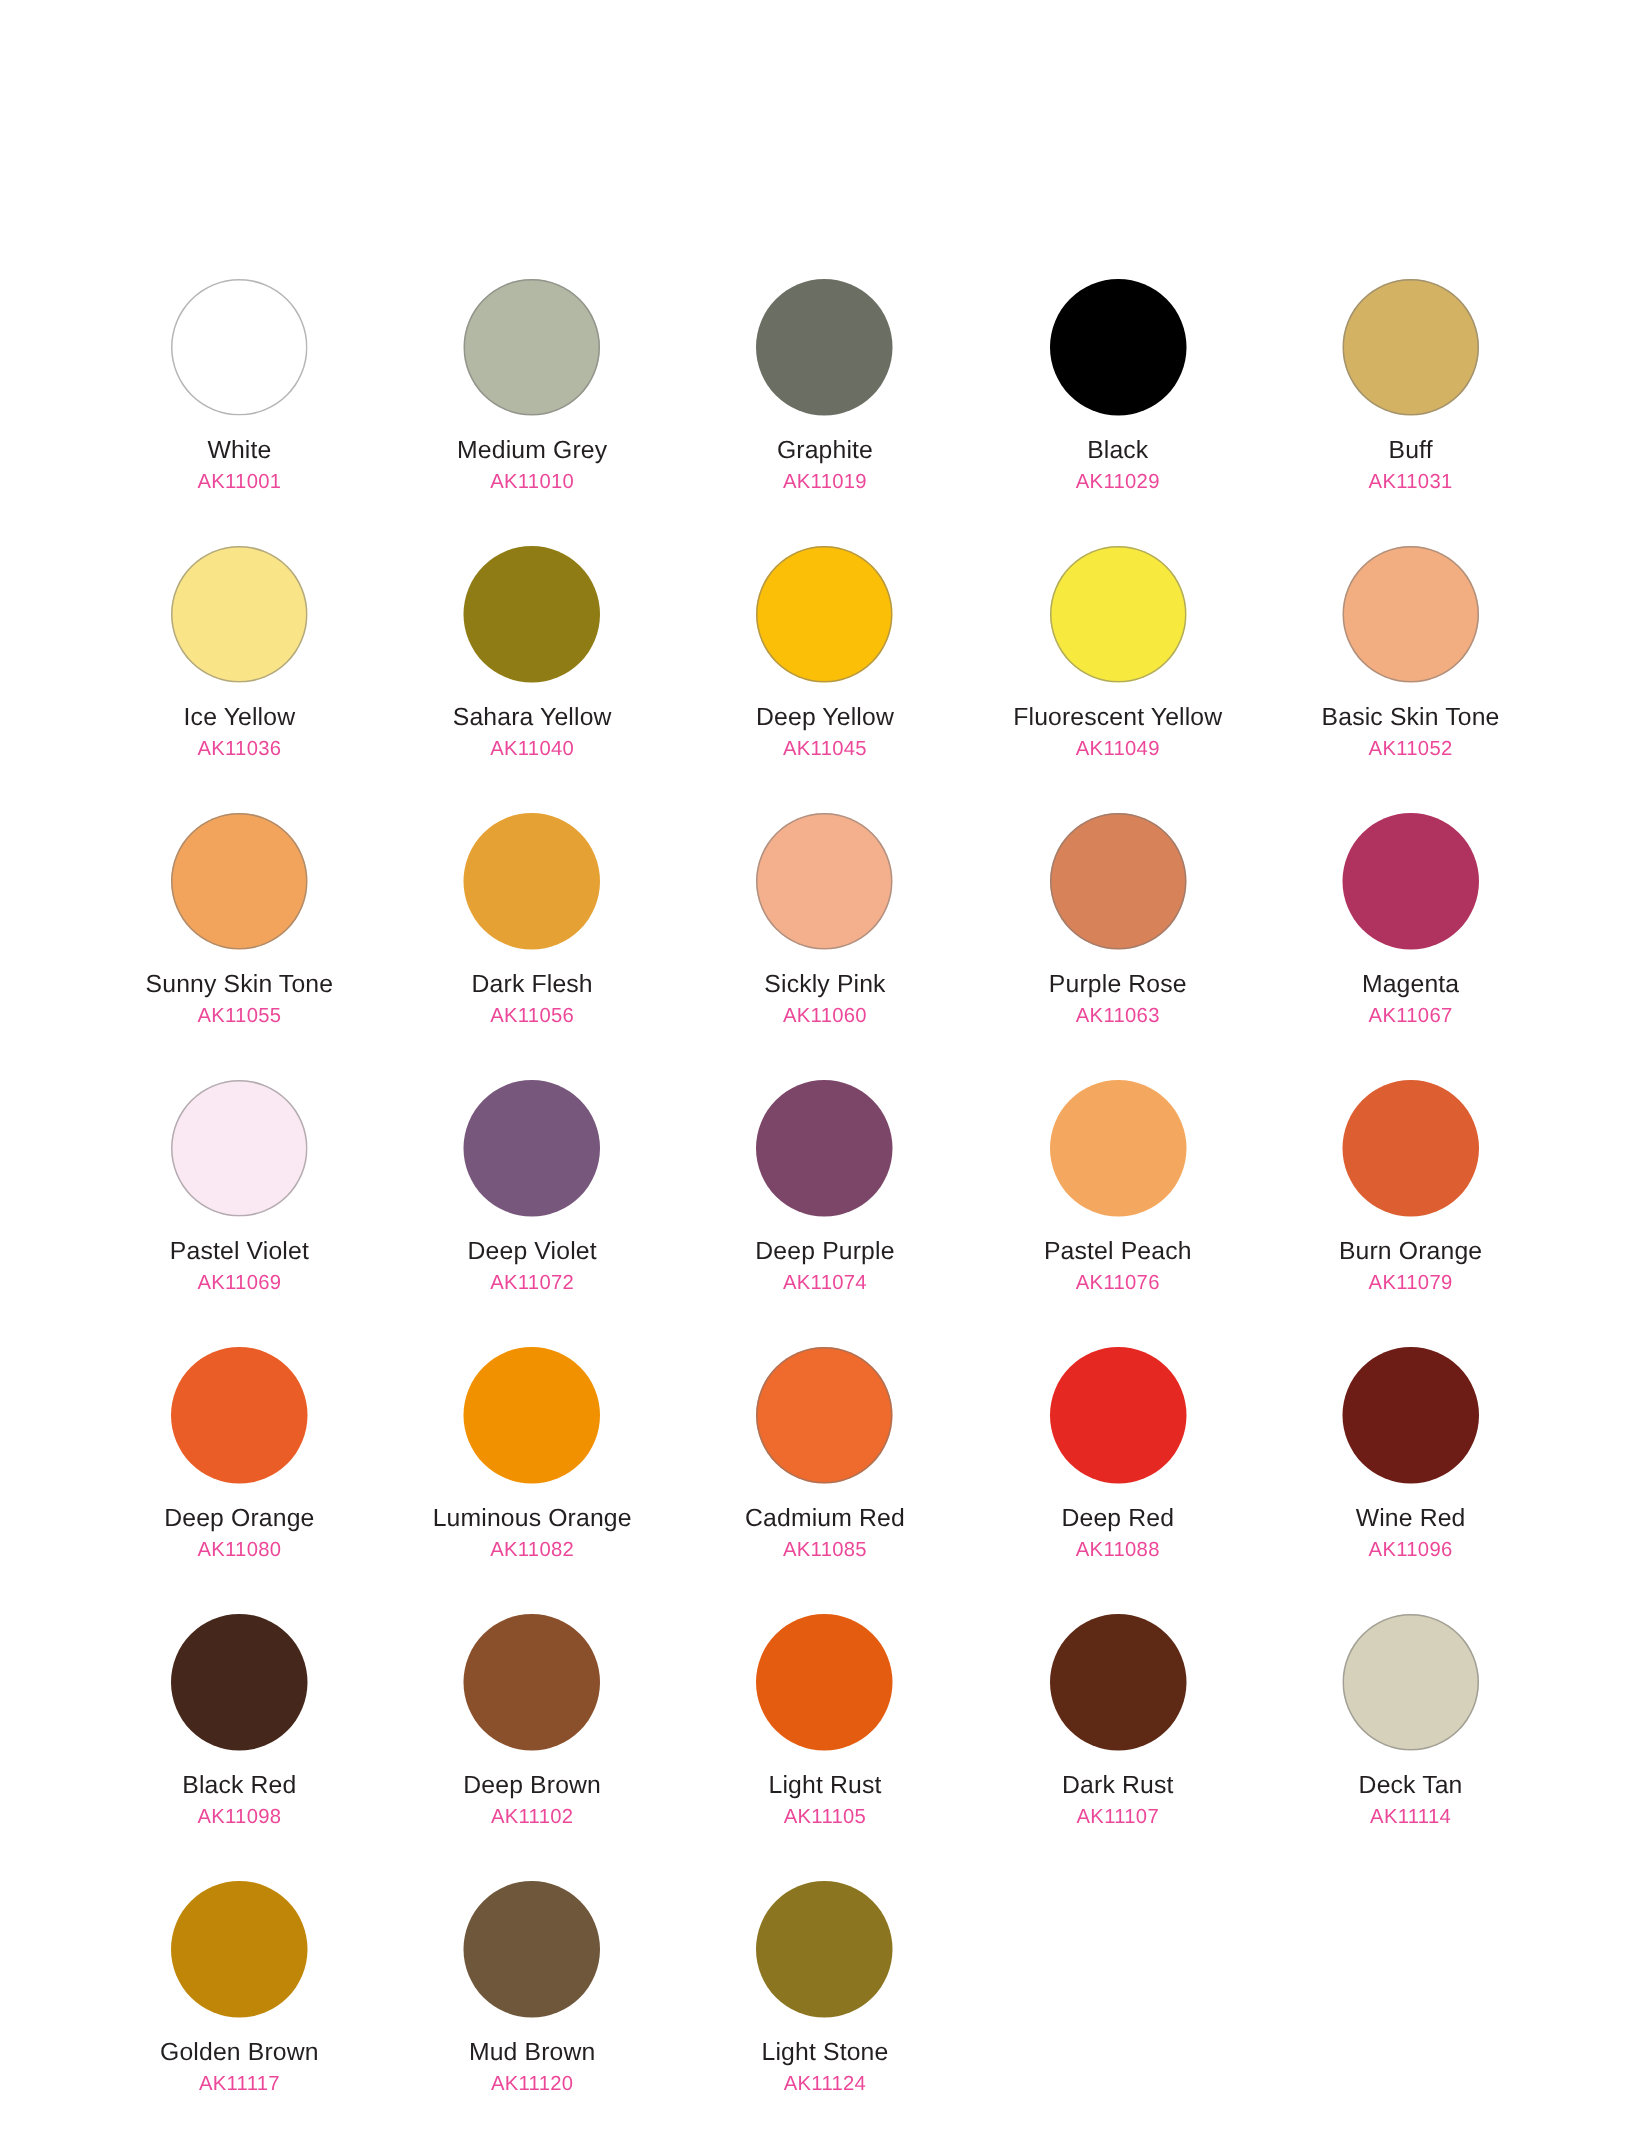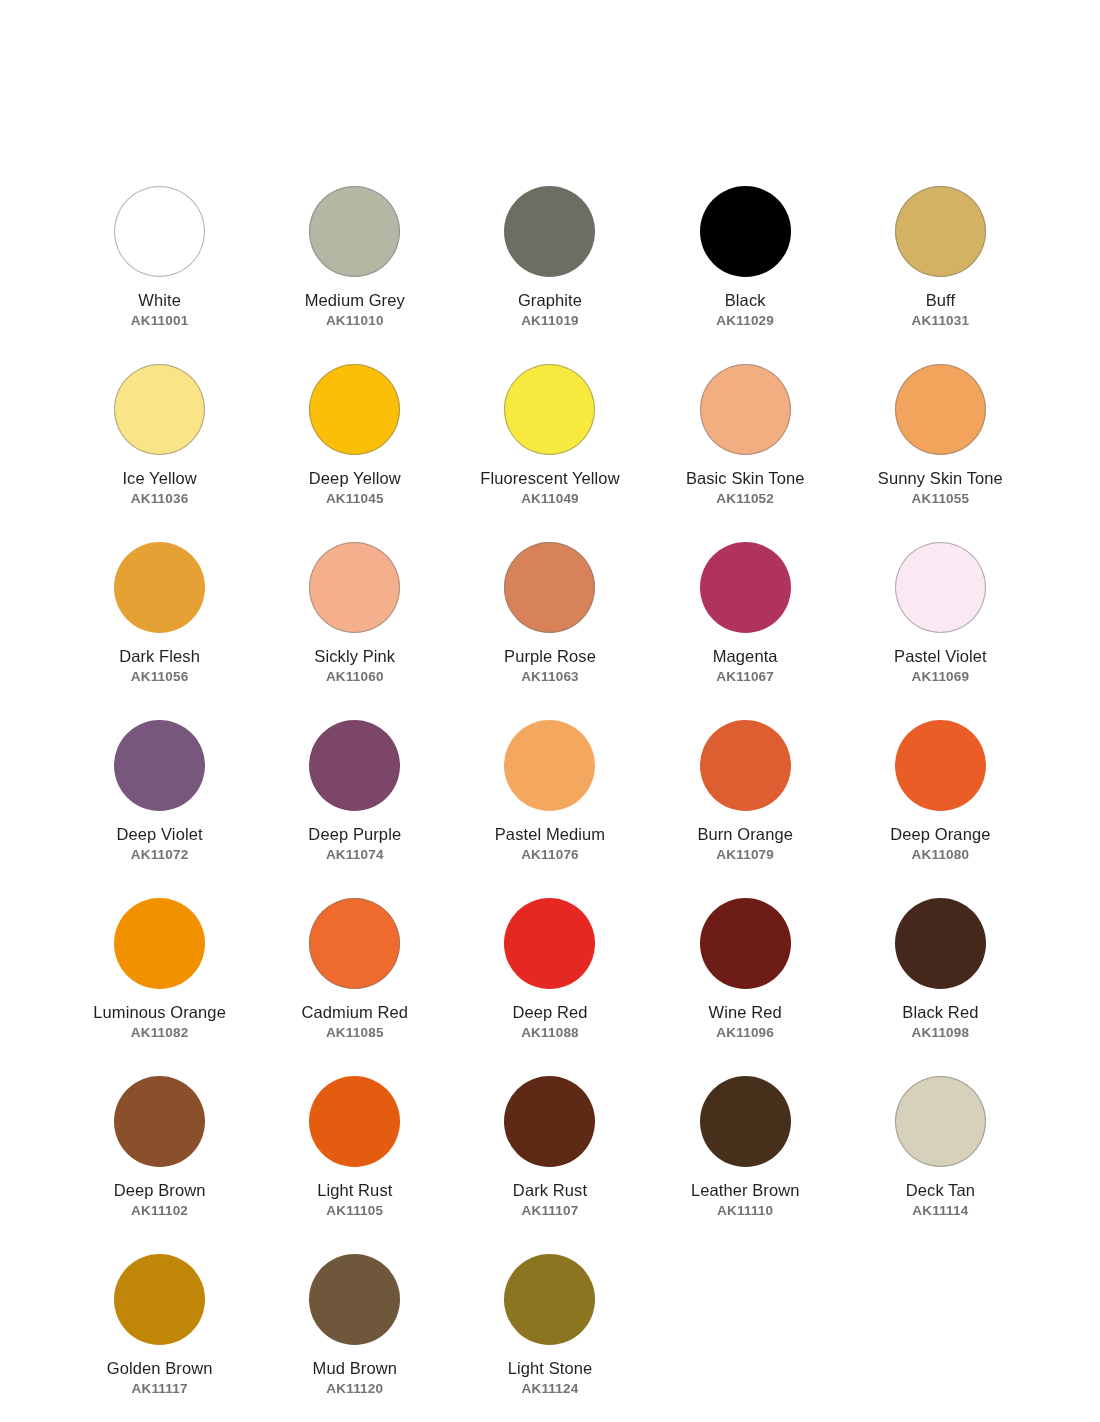--- a/index.html
+++ b/index.html
@@ -62,22 +62,22 @@
     font-weight: 400;
     color: #231f20;
     letter-spacing: 0.1px;
     word-wrap: break-word;
   }
 
   .swatch-code {
     width: 150px;
     font-size: 13.5px;
     line-height: 18px;
-    font-weight: 700;
-    color: #737373;
+    font-weight: 400;
+    color: #ec4899;
     letter-spacing: 0.2px;
     margin-top: 1px;
   }
 </style>
 </head>
 <body>
 
 <div class="sheet">
   <div class="swatch-grid" id="swatch-grid">
       <div class="swatch-cell">
@@ -104,20 +104,25 @@
         <div class="swatch-dot bordered" style="background: rgb(212, 178, 99);"></div>
         <div class="swatch-label">Buff</div>
         <div class="swatch-code">AK11031</div>
       </div>
       <div class="swatch-cell">
         <div class="swatch-dot bordered" style="background: rgb(249, 228, 136);"></div>
         <div class="swatch-label">Ice Yellow</div>
         <div class="swatch-code">AK11036</div>
       </div>
       <div class="swatch-cell">
+        <div class="swatch-dot" style="background: rgb(143, 124, 21);"></div>
+        <div class="swatch-label">Sahara Yellow</div>
+        <div class="swatch-code">AK11040</div>
+      </div>
+      <div class="swatch-cell">
         <div class="swatch-dot bordered" style="background: rgb(252, 191, 8);"></div>
         <div class="swatch-label">Deep Yellow</div>
         <div class="swatch-code">AK11045</div>
       </div>
       <div class="swatch-cell">
         <div class="swatch-dot bordered" style="background: rgb(247, 233, 62);"></div>
         <div class="swatch-label">Fluorescent Yellow</div>
         <div class="swatch-code">AK11049</div>
       </div>
       <div class="swatch-cell">
@@ -160,21 +165,21 @@
         <div class="swatch-label">Deep Violet</div>
         <div class="swatch-code">AK11072</div>
       </div>
       <div class="swatch-cell">
         <div class="swatch-dot" style="background: rgb(124, 70, 104);"></div>
         <div class="swatch-label">Deep Purple</div>
         <div class="swatch-code">AK11074</div>
       </div>
       <div class="swatch-cell">
         <div class="swatch-dot" style="background: rgb(244, 168, 95);"></div>
-        <div class="swatch-label">Pastel Medium</div>
+        <div class="swatch-label">Pastel Peach</div>
         <div class="swatch-code">AK11076</div>
       </div>
       <div class="swatch-cell">
         <div class="swatch-dot" style="background: rgb(220, 94, 49);"></div>
         <div class="swatch-label">Burn Orange</div>
         <div class="swatch-code">AK11079</div>
       </div>
       <div class="swatch-cell">
         <div class="swatch-dot" style="background: rgb(234, 93, 39);"></div>
         <div class="swatch-label">Deep Orange</div>
@@ -214,25 +219,20 @@
         <div class="swatch-dot" style="background: rgb(228, 92, 16);"></div>
         <div class="swatch-label">Light Rust</div>
         <div class="swatch-code">AK11105</div>
       </div>
       <div class="swatch-cell">
         <div class="swatch-dot" style="background: rgb(94, 42, 22);"></div>
         <div class="swatch-label">Dark Rust</div>
         <div class="swatch-code">AK11107</div>
       </div>
       <div class="swatch-cell">
-        <div class="swatch-dot" style="background: rgb(70, 48, 28);"></div>
-        <div class="swatch-label">Leather Brown</div>
-        <div class="swatch-code">AK11110</div>
-      </div>
-      <div class="swatch-cell">
         <div class="swatch-dot bordered" style="background: rgb(214, 209, 186);"></div>
         <div class="swatch-label">Deck Tan</div>
         <div class="swatch-code">AK11114</div>
       </div>
       <div class="swatch-cell">
         <div class="swatch-dot" style="background: rgb(192, 134, 8);"></div>
         <div class="swatch-label">Golden Brown</div>
         <div class="swatch-code">AK11117</div>
       </div>
       <div class="swatch-cell">

